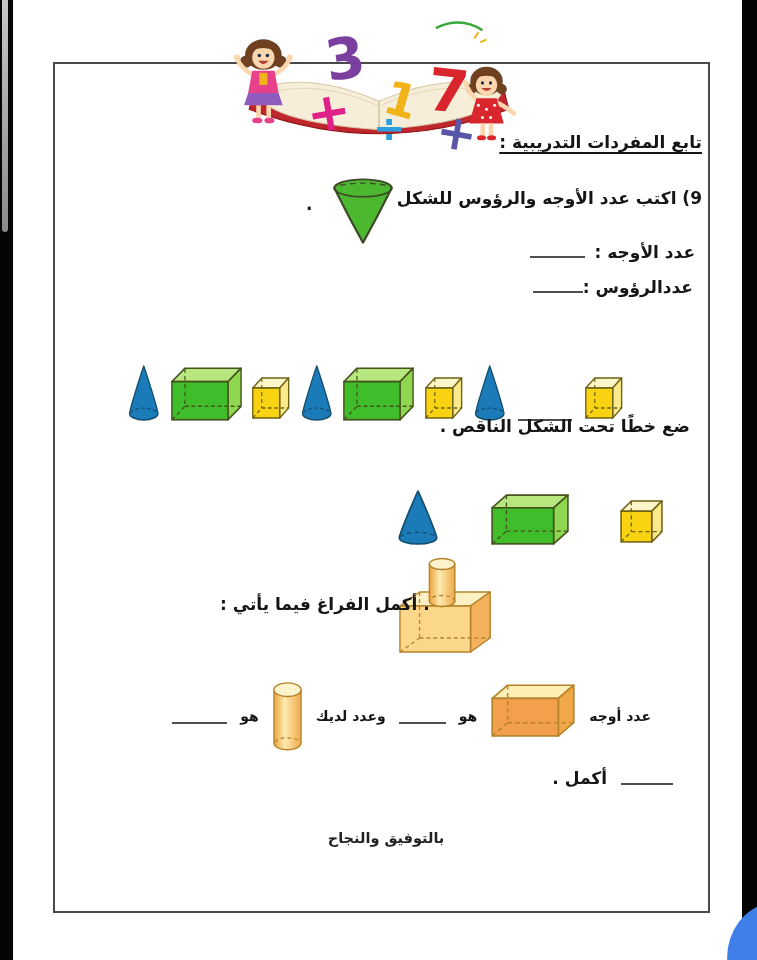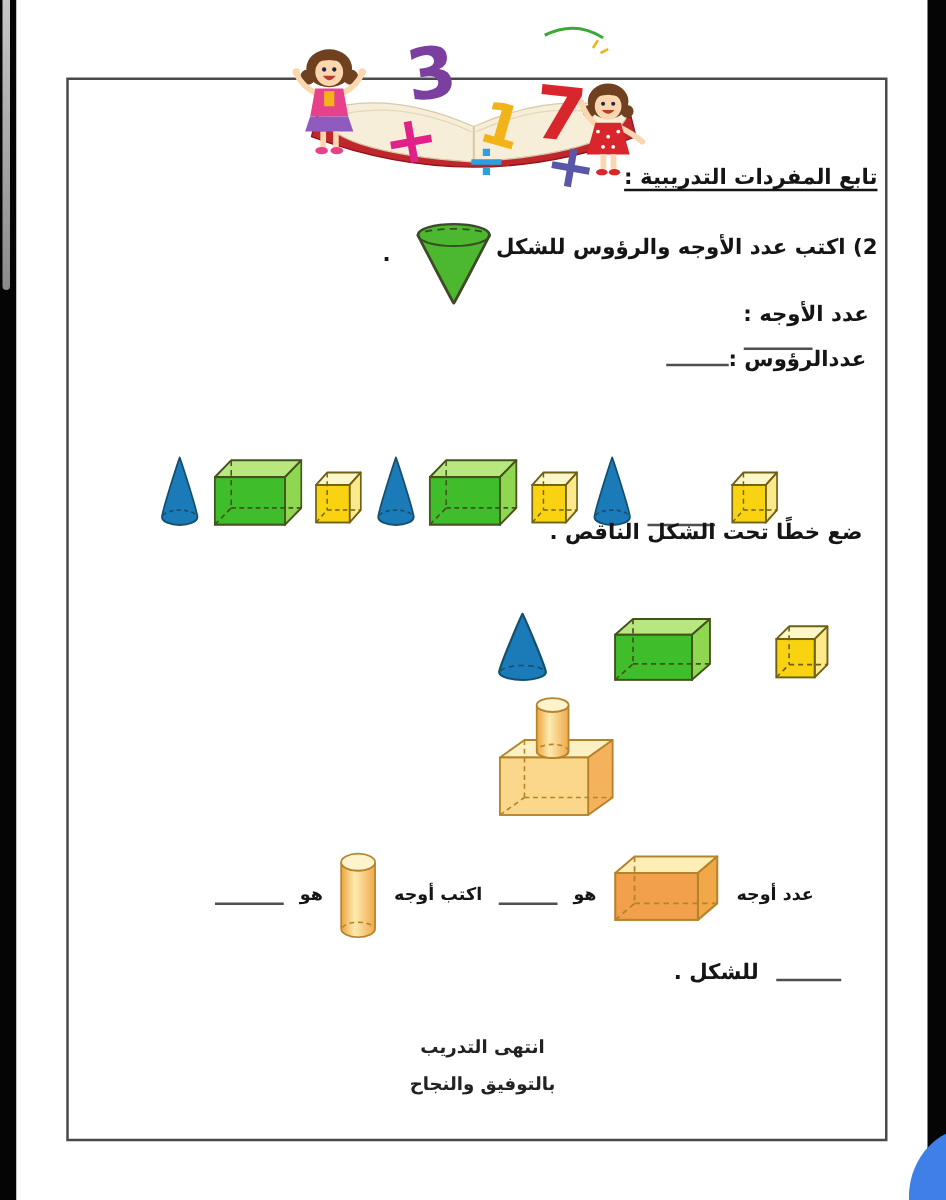--- a/index.html
+++ b/index.html
@@ -39,21 +39,21 @@
   .choices-row .shape-cube{width:45px;height:47px;}
   .fill-row{position:absolute;right:106px;left:133px;top:676px;height:80px;display:flex;direction:rtl;
             align-items:center;column-gap:13px;z-index:4;}
   .fill-row .lbl{font-weight:bold;font-size:14px;color:#151515;white-space:nowrap;}
   .fill-row .shape-holder{flex:none;}
   .total-row{position:absolute;right:84px;top:768px;display:flex;direction:rtl;align-items:flex-end;
              column-gap:14px;z-index:4;}
   .total-row .blank{margin-bottom:4px;}
   .footer{position:absolute;left:280px;top:830px;width:212px;text-align:center;z-index:4;}
   .footer div{font-weight:bold;font-size:14.5px;color:#222;direction:rtl;}
-  .footer .f2{margin-top:14px;}
+  .footer .f2{}
 </style>
 </head>
 <body>
 
 <div class="screen">
 
   <div class="left-bar">
     <div class="left-stripe"></div>
   </div>
   <div class="right-bar"></div>
@@ -126,31 +126,31 @@
         <rect x="24" y="60" width="4.5" height="12" fill="#fbd6ae"></rect>
         <rect x="32" y="60" width="4.5" height="12" fill="#fbd6ae"></rect>
         <ellipse cx="25" cy="74" rx="4.5" ry="2.5" fill="#d9262c"></ellipse>
         <ellipse cx="35" cy="74" rx="4.5" ry="2.5" fill="#d9262c"></ellipse>
       </g>
     </svg>
   </div>
 
   <div class="txt title" style="right:55px;top:132px;">تابع المفردات التدريبية :</div>
 
-  <div class="txt" style="right:55px;top:188px;">2)   اكتب عدد الأوجه والرؤوس للشكل</div>
+  <div class="txt" style="right:55px;top:188px;">9)   اكتب عدد الأوجه والرؤوس للشكل</div>
   <span class="shape" style="left:330px;top:176px;width:66px;height:70px;">
       <svg viewBox="0 0 46 64" preserveAspectRatio="none">
     <path d="M3 11 A20 8 0 0 1 43 11 C40 19 26 54 23 61 C20 54 6 19 3 11 Z" fill="#4cb82f" stroke="#3c4a28" stroke-width="1.6" stroke-linejoin="round"></path>
     <path d="M3 11 A20 8 0 0 0 43 11" fill="none" stroke="#3c4a28" stroke-width="1.4"></path>
     <path d="M7 8.5 Q23 4.5 39 8.5" stroke="#3c4a28" stroke-dasharray="4 3" stroke-width="1.3" fill="none"></path>
       </svg>
     </span>
   <div class="txt" style="left:306px;top:194px;">.</div>
 
-  <div class="txt flexrow" style="right:62px;top:242px;column-gap:10px;flex-direction:column;">
+  <div class="txt flexrow" style="right:62px;top:242px;column-gap:10px;">
     <span>عدد الأوجه :</span>
     <span class="blank" style="width:55px;"></span>
   </div>
   <div class="txt flexrow" style="right:64px;top:277px;column-gap:0;">
     <span>عددالرؤوس :</span>
     <span class="blank" style="width:50px;"></span>
   </div>
 
 
   <div class="pattern-row">
@@ -253,51 +253,51 @@
         </defs>
     <polygon points="2,54 74,54 94,40 22,40" fill="#fdf0c4" stroke="#b5832a" stroke-width="1.5" stroke-linejoin="round"></polygon>
     <polygon points="74,54 94,40 94,86 74,100" fill="#f5b25d" stroke="#b5832a" stroke-width="1.5" stroke-linejoin="round"></polygon>
     <rect x="2" y="54" width="72" height="46" fill="#fbd78b" stroke="#b5832a" stroke-width="1.5"></rect>
     <path d="M22 86 H94 M22 40 V86 M2 100 L22 86" stroke="#b5832a" stroke-dasharray="4 3" stroke-width="1.3" fill="none"></path>
     <path d="M32 12 L32 49 A13 5.5 0 0 0 58 49 L58 12 A13 5.5 0 0 1 32 12 Z" fill="url(#cylg1)" stroke="#b5832a" stroke-width="1.4"></path>
     <ellipse cx="45" cy="12" rx="13" ry="5.5" fill="#fdf3cd" stroke="#b5832a" stroke-width="1.4"></ellipse>
     <ellipse cx="45" cy="49" rx="13" ry="5.5" stroke="#b5832a" stroke-dasharray="4 3" stroke-width="1.3" fill="none"></ellipse>
       </svg>
     </span>
+  <div class="txt" style="left:220px;top:594px;">. أكمل الفراغ فيما يأتي :</div>
 
   <div class="fill-row">
     <span class="lbl">عدد أوجه</span>
     <span class="shape-holder" style="width:86px;height:66px;"><svg viewBox="0 0 78 50" preserveAspectRatio="none">
     <polygon points="2,14 62,14 76,2 16,2" fill="#fdeeb6" stroke="#b5832a" stroke-width="1.5" stroke-linejoin="round"></polygon>
     <polygon points="62,14 76,2 76,36 62,48" fill="#f0a848" stroke="#b5832a" stroke-width="1.5" stroke-linejoin="round"></polygon>
     <rect x="2" y="14" width="60" height="34" fill="#f2a04c" stroke="#b5832a" stroke-width="1.5"></rect>
     <path d="M16 36 H76 M16 2 V36 M2 48 L16 36" stroke="#b5832a" stroke-dasharray="4 3" stroke-width="1.3" fill="none"></path>
         </svg></span>
     <span class="lbl">هو</span>
     <span class="blank" style="width:47px;"></span>
-    <span class="lbl">اكتب أوجه</span>
+    <span class="lbl">وعدد لديك</span>
     <span class="shape-holder" style="width:31px;height:71px;"><svg viewBox="0 0 32 74" preserveAspectRatio="none">
     <defs>
             <linearGradient id="cylg2" x1="0" y1="0" x2="1" y2="0">
       <stop offset="0" stop-color="#eca43e"></stop>
               <stop offset="0.4" stop-color="#fdeab0"></stop>
       <stop offset="1" stop-color="#efa94a"></stop>
             </linearGradient>
           </defs>
     <path d="M2 9 L2 64 A14 7 0 0 0 30 64 L30 9 A14 7 0 0 1 2 9 Z" fill="url(#cylg2)" stroke="#b5832a" stroke-width="1.4"></path>
     <ellipse cx="16" cy="9" rx="14" ry="7" fill="#fdf3cd" stroke="#b5832a" stroke-width="1.4"></ellipse>
     <path d="M3 63 A13.5 6 0 0 1 29 63" stroke="#b5832a" stroke-dasharray="4 3" stroke-width="1.3" fill="none"></path>
         </svg></span>
     <span class="lbl">هو</span>
     <span class="blank" style="width:55px;"></span>
   </div>
 
   <div class="total-row">
     <span class="blank" style="width:52px;"></span>
-    <span class="txt" style="position:static;">للشكل .</span>
+    <span class="txt" style="position:static;">أكمل .</span>
   </div>
 
   <div class="footer">
-    <div>انتهى التدريب</div>
     <div class="f2">بالتوفيق والنجاح</div>
   </div>
 
 </div>
 
 </body></html>

